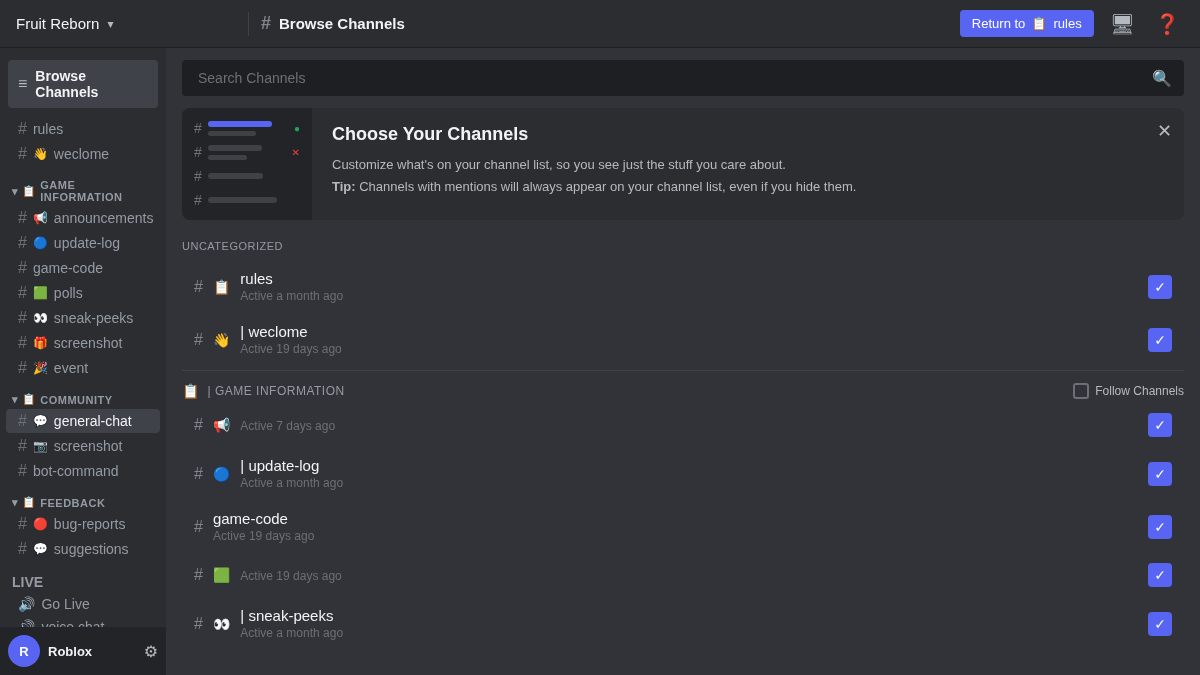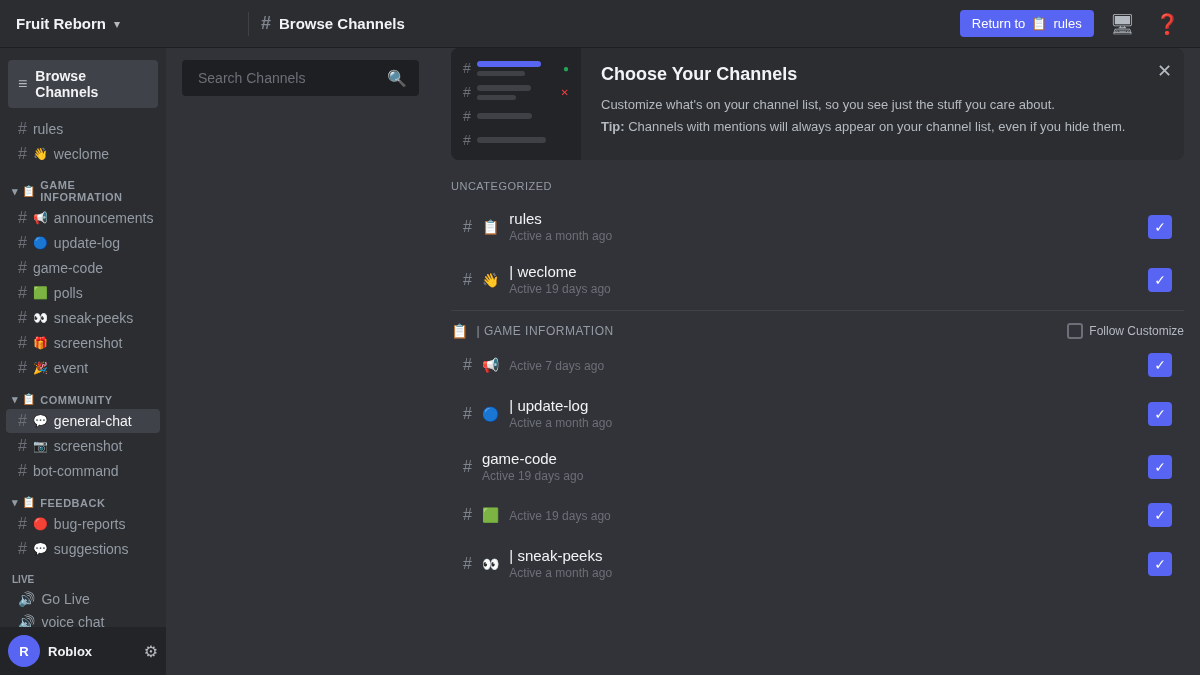--- a/index.html
+++ b/index.html
@@ -1,21 +1,21 @@
 <!DOCTYPE html>
 <html><head>
   <meta charset="utf-8">
   <style>
     * { box-sizing: border-box; margin: 0; padding: 0; }
     body { font-family: 'Segoe UI', Arial, sans-serif; background: #313338; color: #dcddde; font-size: 14px; display: flex; flex-direction: column; height: 675px; overflow: hidden; }
 
     
     .top-bar { display: flex; align-items: center; background: #2b2d31; border-bottom: 1px solid #1e1f22; height: 48px; padding: 0 16px; gap: 12px; flex-shrink: 0; }
     .top-bar-server { display: flex; align-items: center; gap: 8px; width: 220px; flex-shrink: 0; }
-    .server-name { font-size: 15px; font-weight: 700; color: #f2f3f5; }
+    .server-name { font-size: 15px; font-weight: 400; color: #f2f3f5; }
     .chevron-icon { color: #b5bac1; font-size: 12px; }
     .top-bar-divider { width: 1px; height: 24px; background: #3f4147; flex-shrink: 0; }
     .top-bar-title { display: flex; align-items: center; gap: 8px; color: #f2f3f5; font-size: 15px; font-weight: 600; flex: 1; }
     .hash-icon { color: #80848e; font-size: 18px; }
     .top-bar-actions { display: flex; align-items: center; gap: 12px; }
     .return-btn { background: #5865f2; color: white; border: none; border-radius: 4px; padding: 6px 12px; font-size: 13px; cursor: pointer; display: flex; align-items: center; gap: 6px; white-space: nowrap; }
     .icon-btn { color: #b5bac1; font-size: 20px; cursor: pointer; background: none; border: none; padding: 4px; }
 
     
     .layout { display: flex; flex: 1; overflow: hidden; }
@@ -27,34 +27,34 @@
     .sidebar-browse-icon { font-size: 16px; color: #b5bac1; }
     .sidebar-channels { flex: 1; overflow-y: auto; padding: 4px 0 8px 0; }
     .sidebar-channels::-webkit-scrollbar { width: 4px; }
     .sidebar-channels::-webkit-scrollbar-thumb { background: #1a1b1e; border-radius: 2px; }
 
     .channel-item { display: flex; align-items: center; gap: 6px; padding: 3px 8px 3px 12px; cursor: pointer; border-radius: 4px; margin: 1px 6px; color: #949ba4; font-size: 14px; }
     .channel-item.active { background: #404249; color: #f2f3f5; }
     .channel-hash { font-size: 16px; color: #6d6f78; flex-shrink: 0; }
     .channel-emoji { font-size: 12px; flex-shrink: 0; }
     .category-header { display: flex; align-items: center; gap: 4px; padding: 12px 8px 2px 12px; font-size: 11px; font-weight: 700; color: #949ba4; text-transform: uppercase; letter-spacing: 0.5px; cursor: pointer; }
-    .section-header { font-size: 10px; font-weight: 700; color: #949ba4; text-transform: uppercase; padding: 12px 8px 2px 12px; }
+    .section-header { font-size: 14px; font-weight: 700; color: #949ba4; text-transform: uppercase; padding: 12px 8px 2px 12px; }
 
     
     .voice-item { display: flex; align-items: center; gap: 6px; padding: 3px 8px 3px 12px; cursor: pointer; border-radius: 4px; margin: 1px 6px; color: #949ba4; font-size: 14px; }
     .voice-icon { font-size: 14px; color: #6d6f78; }
 
     
     .sidebar-bottom { padding: 8px; background: #232428; display: flex; align-items: center; gap: 8px; }
     .user-avatar { width: 32px; height: 32px; border-radius: 50%; background: #5865f2; display: flex; align-items: center; justify-content: center; font-size: 13px; font-weight: 700; color: white; flex-shrink: 0; }
     .user-name { font-size: 13px; font-weight: 600; color: #f2f3f5; flex: 1; }
     .user-icon { color: #b5bac1; font-size: 16px; cursor: pointer; }
 
     
-    .main { flex: 1; display: flex; flex-direction: row; overflow: hidden; background: #313338; justify-content: space-between; }
+    .main { flex: 1; display: flex; flex-direction: column; overflow: hidden; background: #313338; justify-content: space-between; }
 
     
     .search-bar { padding: 12px 16px; flex-shrink: 0; }
     .search-input-wrap { position: relative; }
     .search-input { width: 100%; background: #1e1f22; border: none; border-radius: 4px; padding: 10px 40px 10px 16px; color: #dcddde; font-size: 14px; outline: none; }
     .search-input::placeholder { color: #6d6f78; }
     .search-icon-abs { position: absolute; right: 12px; top: 50%; transform: translateY(-50%); color: #b5bac1; font-size: 16px; }
 
     
     .panel-area { flex: 1; overflow: hidden; display: flex; flex-direction: column; }
@@ -310,21 +310,21 @@
           <div class="channel-row-check">✓</div>
         </div>
 
         <div class="category-section-header">
           <div class="category-section-label">
             <span class="category-section-emoji">📋</span>
             <span class="category-section-name">| GAME INFORMATION</span>
           </div>
           <div class="follow-category">
             <div class="follow-checkbox"></div>
-            <span>Follow Customize</span>
+            <span>Follow Channels</span>
           </div>
         </div>
 
         <div class="channel-row">
           <span class="channel-row-icon">#</span>
           <span class="channel-row-emoji">📢</span>
           <div class="channel-row-info">
             <div class="channel-row-meta">Active 7 days ago</div>
           </div>
           <div class="channel-row-check">✓</div>

